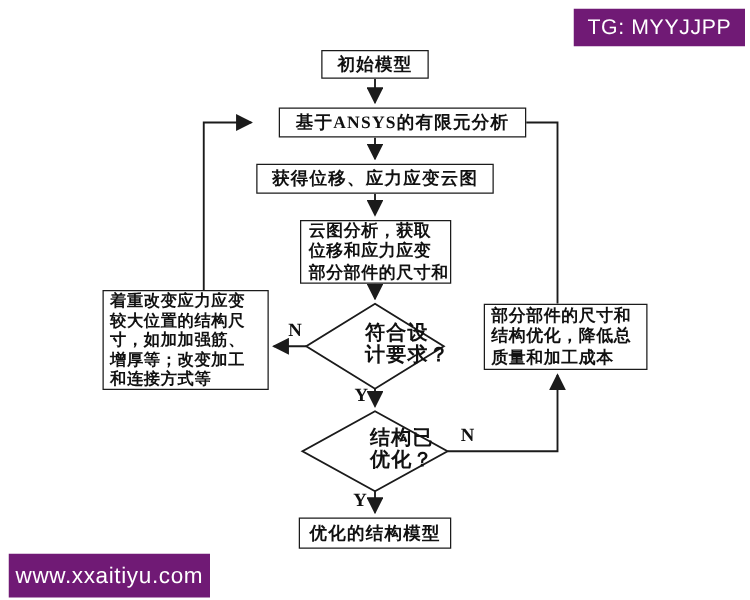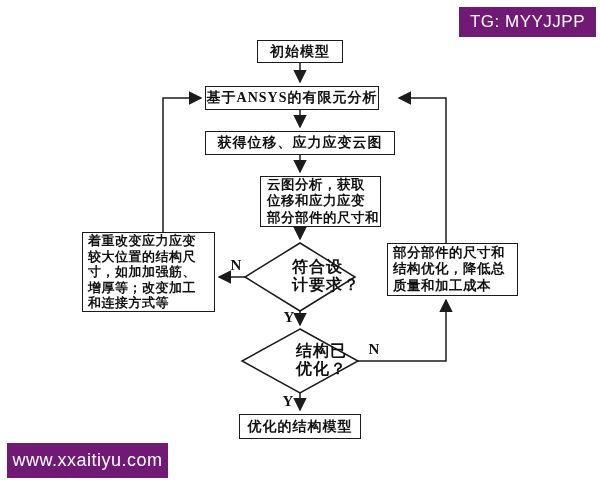--- a/index.html
+++ b/index.html
@@ -71,29 +71,29 @@
     <g stroke="#1b1b1b" stroke-width="1.5" fill="#ffffff">
       <polygon points="300,243 355,277 300,311 245,277"></polygon>
       <polygon points="300,329 358,361 300,393 242,361"></polygon>
     </g>
   </svg>
 
   <div class="node single" style="left:257px; top:40px; width:86px; height:23px;">
       <span>初始模型</span>
     </div>
 
-  <div class="node single" style="left:205px; top:86px; width:174px; height:24px;">
+  <div class="node single" style="left:223px; top:86px; width:198px; height:24px;">
       <span>基于ANSYS的有限元分析</span>
     </div>
 
   <div class="node single" style="left:205px; top:131px; width:190px; height:24px;">
       <span>获得位移、应力应变云图</span>
     </div>
 
-  <div class="node multi multi3" style="left:240px; top:176px; width:121px; height:51px; padding-left:6px;margin-left:20px;">
+  <div class="node multi multi3" style="left:240px; top:176px; width:121px; height:51px; padding-left:6px;">
     <span class="ln">云图分析，获取</span>
     <span class="ln">位移和应力应变</span>
     <span class="ln">部分部件的尺寸和</span>
   </div>
 
   <div class="node multi" style="left:82px; top:232px; width:133px; height:80px; padding-left:5px;">
     <span class="ln">着重改变应力应变</span>
     <span class="ln">较大位置的结构尺</span>
     <span class="ln">寸，如加加强筋、</span>
     <span class="ln">增厚等；改变加工</span>

